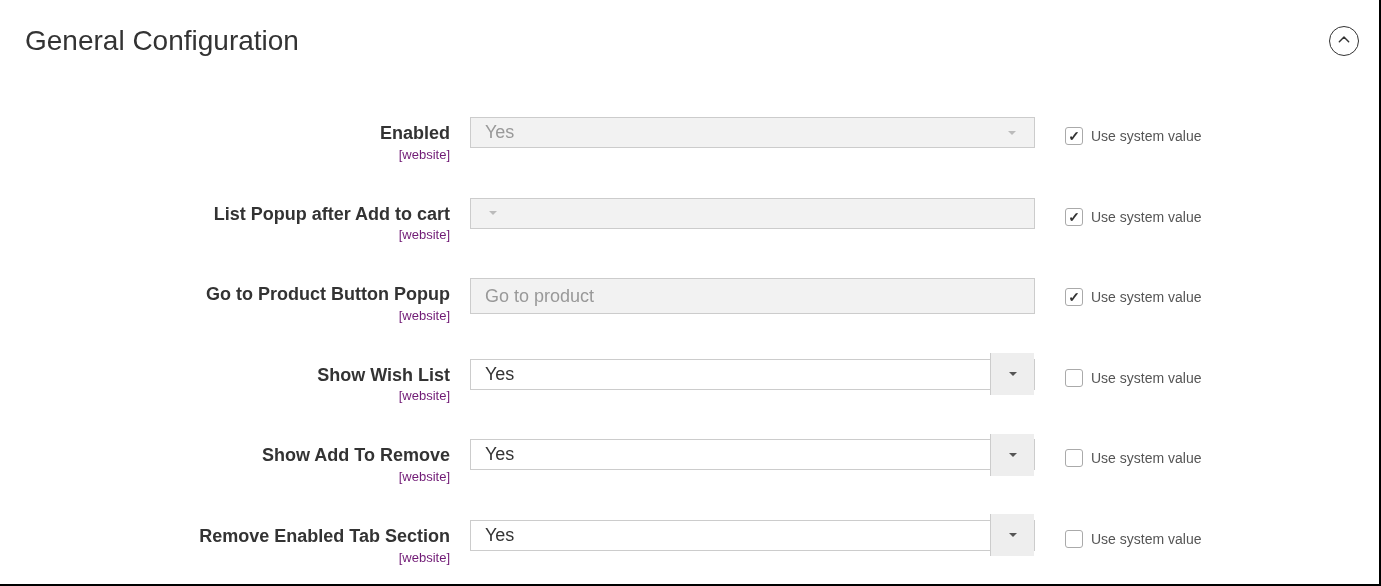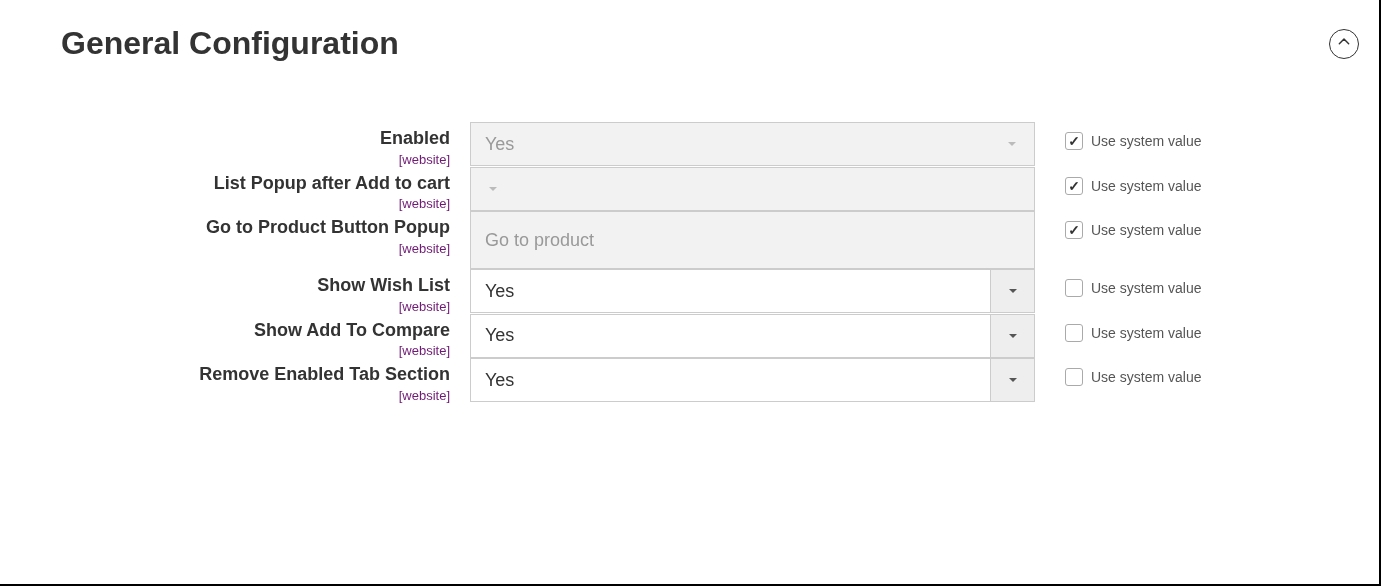--- a/index.html
+++ b/index.html
@@ -16,43 +16,43 @@
       border-right: 2px solid #000;
       border-bottom: 2px solid #000;
     }
     .header {
       display: flex;
       justify-content: space-between;
       align-items: center;
       margin-bottom: 60px;
     }
     .section-title {
-      font-size: 32px;
-      font-weight: 700;
-      color: #333;
-      margin-left: 36px;
+      font-size: 28px;
+      font-weight: 400;
+      color: #333;
     }
     .collapse-btn {
       width: 30px;
       height: 30px;
       border: 1.5px solid #333;
       border-radius: 50%;
       background: #fff;
       display: flex;
       align-items: center;
       justify-content: center;
       cursor: pointer;
     }
     .collapse-btn svg {
       width: 14px;
       height: 14px;
     }
     .form-rows {
       display: flex;
       flex-direction: column;
+      gap: 36px;
     }
     .form-row {
       display: flex;
       align-items: flex-start;
     }
     .label-col {
       width: 445px;
       text-align: right;
       padding-right: 20px;
       padding-top: 6px;
@@ -67,21 +67,21 @@
       font-size: 13px;
       color: #701a75;
       margin-top: 2px;
     }
     .input-col {
       width: 565px;
     }
     .select-wrap {
       position: relative;
       width: 100%;
-      height: 44px;
+      height: 31px;
       border: 1px solid #ccc;
       background: #fff;
       display: flex;
       align-items: center;
     }
     .select-wrap.disabled {
       background: #f2f2f2;
       color: #999;
     }
     .select-value {
@@ -108,21 +108,21 @@
     }
     .select-arrow svg {
       width: 12px;
       height: 12px;
     }
     .select-wrap.disabled .select-arrow svg path {
       fill: #bbb;
     }
     .text-input {
       width: 100%;
-      height: 58px;
+      height: 36px;
       border: 1px solid #ccc;
       padding: 16px 14px;
       font-size: 18px;
       background: #fff;
       color: #333;
     }
     .text-input:disabled {
       background: #f2f2f2;
       color: #999;
     }
@@ -237,21 +237,21 @@
           </div>
         </div>
       </div>
       <div class="checkbox-col">
         <div class="checkbox"></div>
         <span class="checkbox-label">Use system value</span>
       </div>
     </div>
     <div class="form-row">
       <div class="label-col">
-        <div class="field-label">Show Add To Compare</div>
+        <div class="field-label">Show Add To Remove</div>
         <div class="field-scope">[website]</div>
       </div>
       <div class="input-col">
         <div class="select-wrap">
           <div class="select-value">Yes</div>
           <div class="select-arrow">
             <svg viewBox="0 0 24 24">
               <path d="M4 8 L12 16 L20 8 Z" fill="#555"></path>
             </svg>
           </div>

